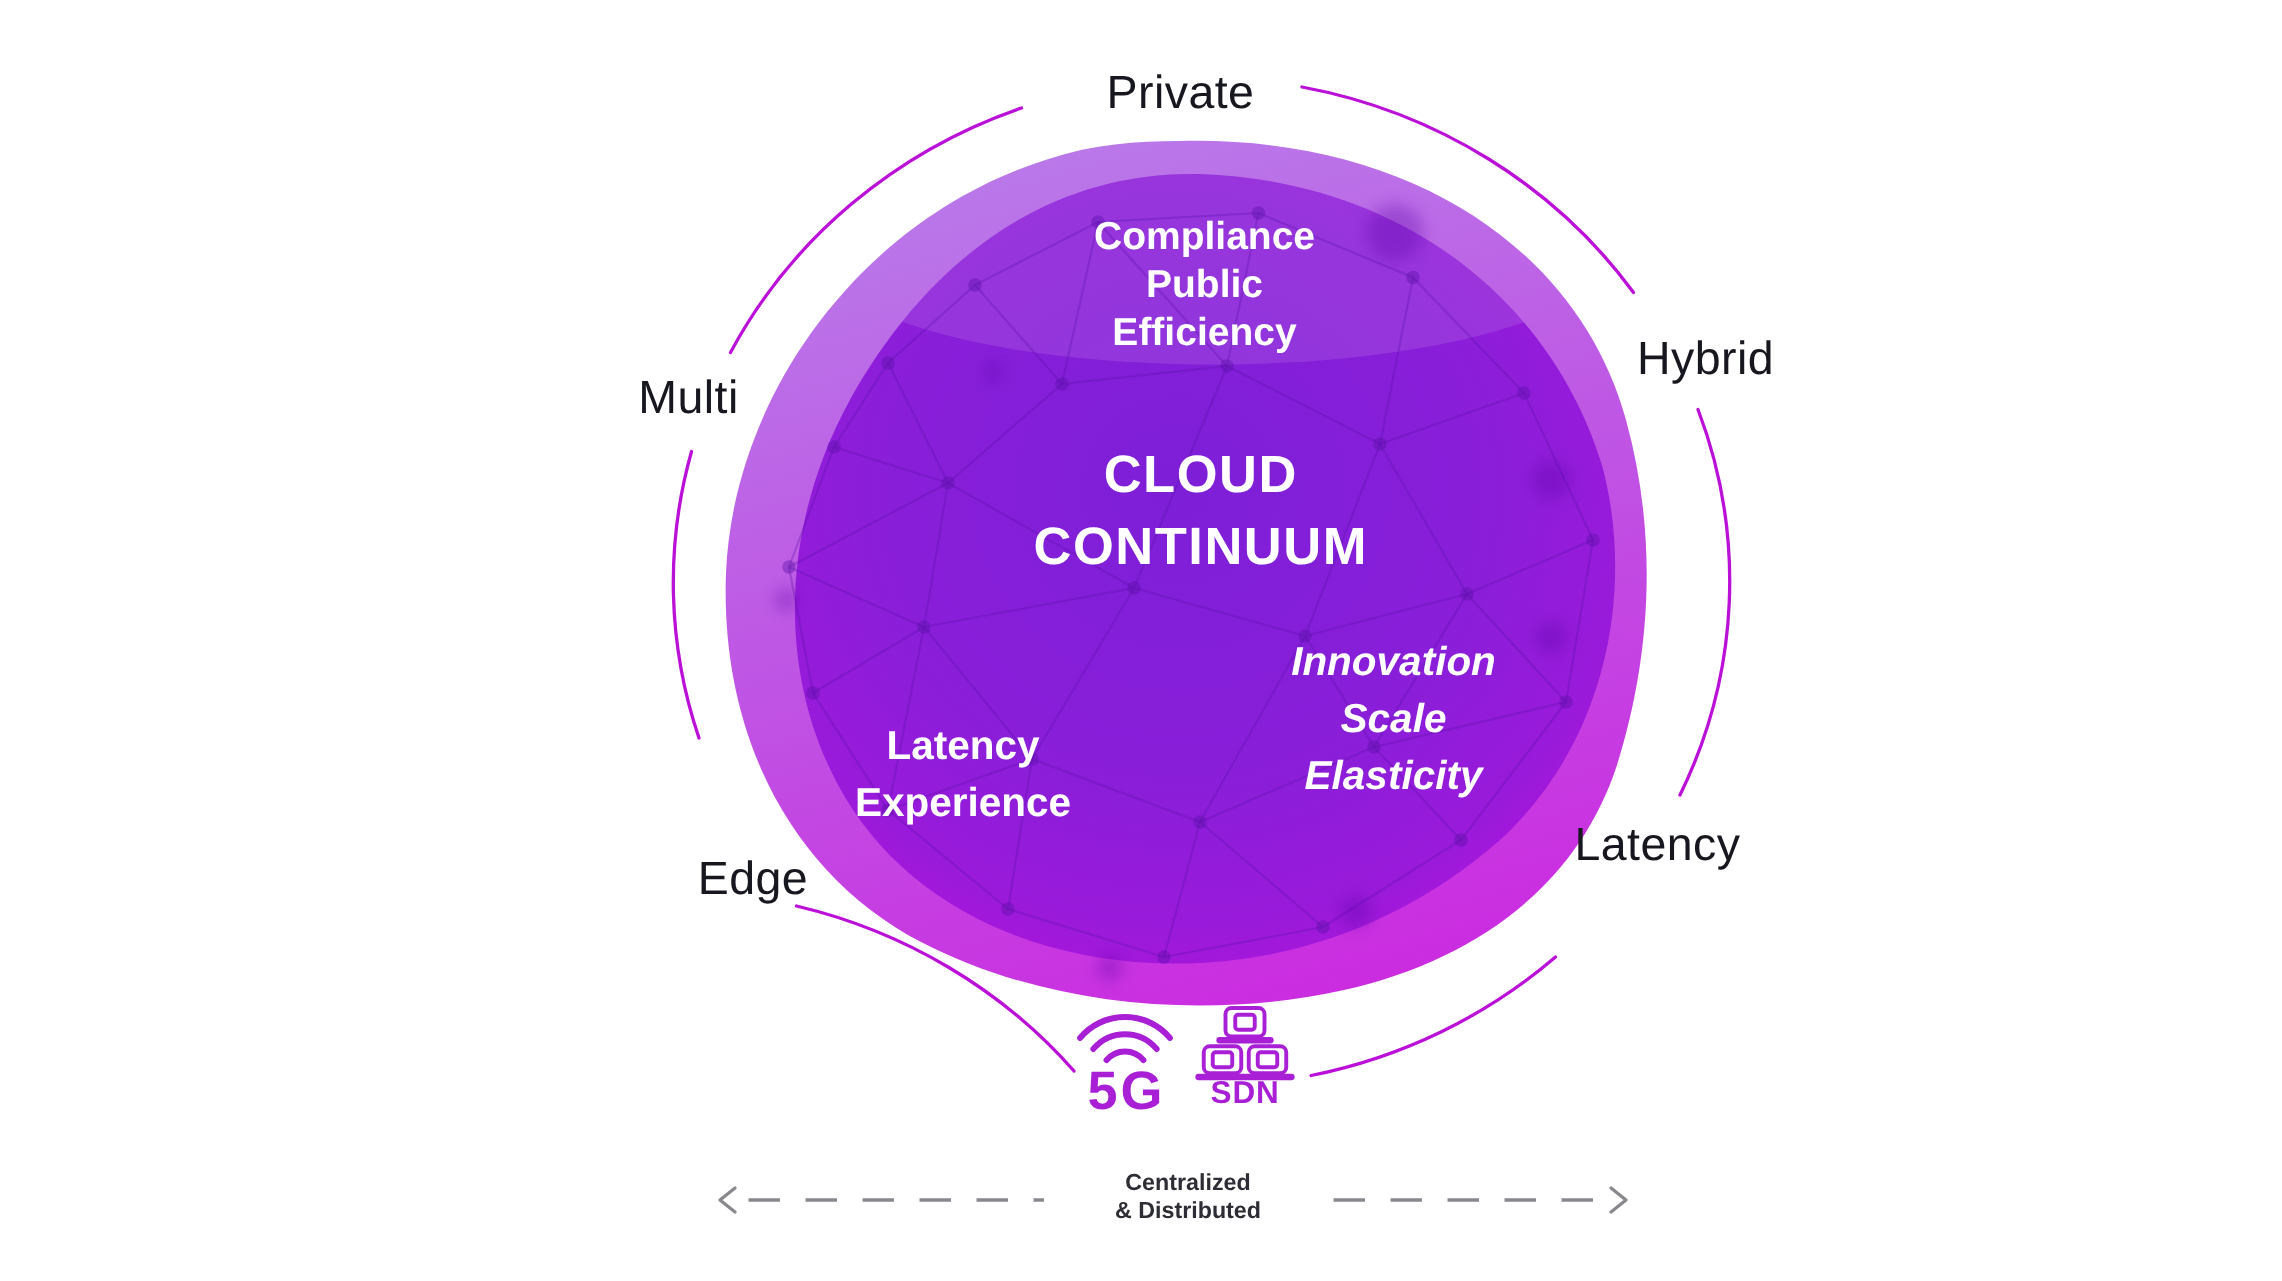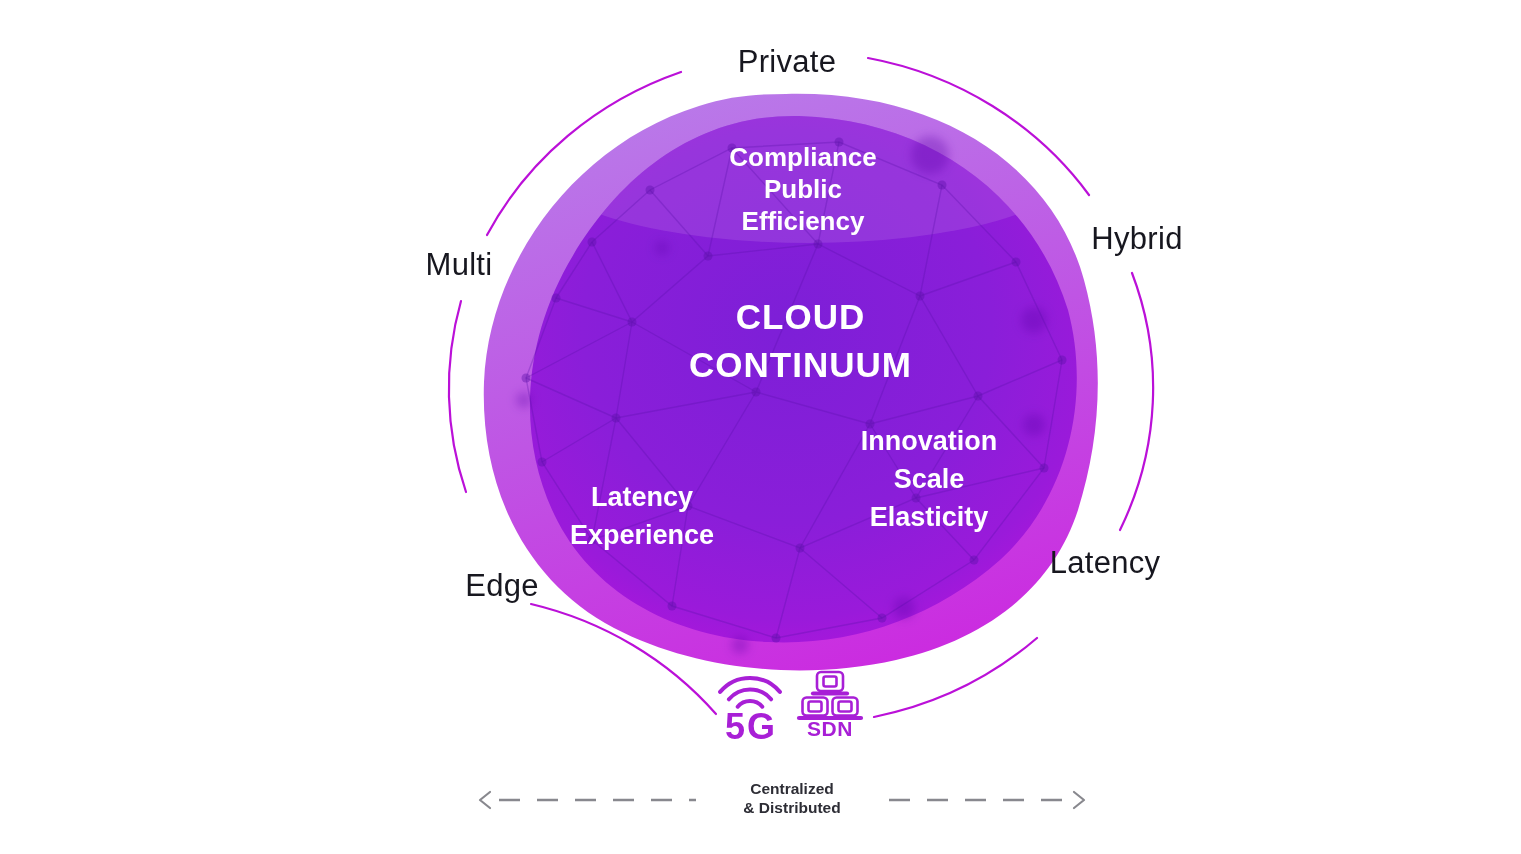--- a/index.html
+++ b/index.html
@@ -38,21 +38,21 @@
   #lbl-hybrid  { left: 983px; top: 221px; }
   #lbl-public  { left: 951px; top: 545px; }
   #lbl-edge    { left: 348px; top: 568px; }
   #lbl-multi   { left: 305px; top: 247px; }
 
   .cluster {
     position: absolute; text-align: center;
     color: var(--inner_text, #ffffff); font-weight: 600;
   }
   #cluster-top   { left: 609px; top: 141px; width: 300px; font-size: 26px; line-height: 32px; }
-  #cluster-right { left: 735px; top: 422px; width: 300px; font-size: 27px; line-height: 38px; }
+  #cluster-right { left: 735px; top: 422px; width: 300px; font-size: 27px; line-height: 38px; font-style: italic; }
   #cluster-left  { left: 448px; top: 478px; width: 300px; font-size: 27px; line-height: 38px; }
 
   #title {
     position: absolute; left: 450px; top: 293px; width: 613px;
     text-align: center; color: var(--inner_text, #ffffff);
     font-size: 35px; font-weight: bold; line-height: 48px; letter-spacing: 1px;
   }
 
   #five-g-label {
     position: absolute; left: 665px; top: 706px; width: 84px; text-align: center;

